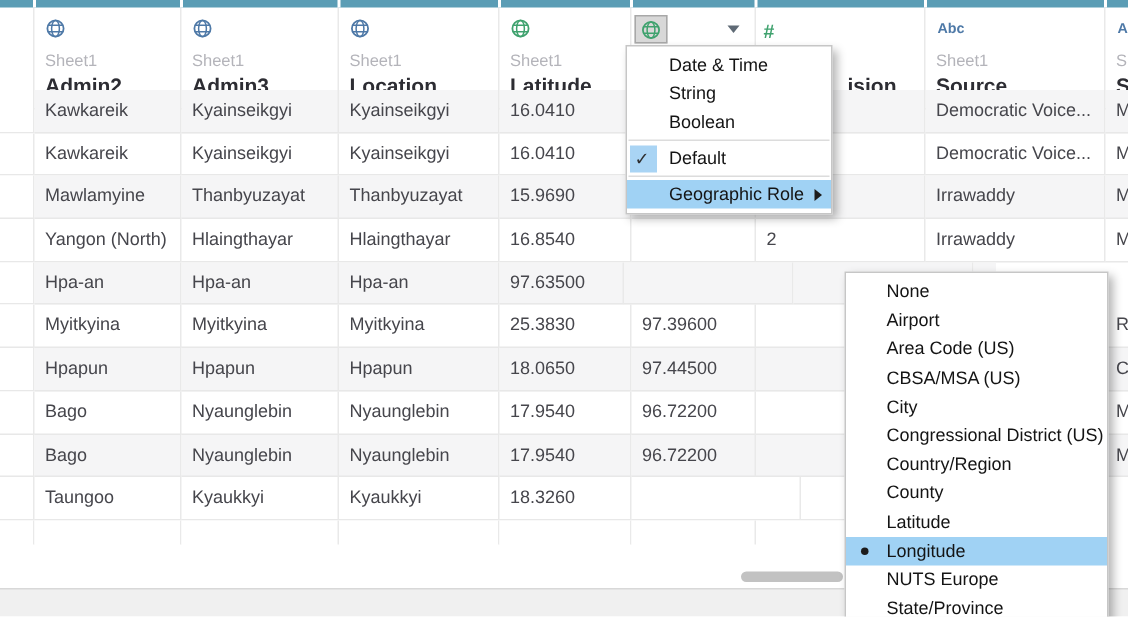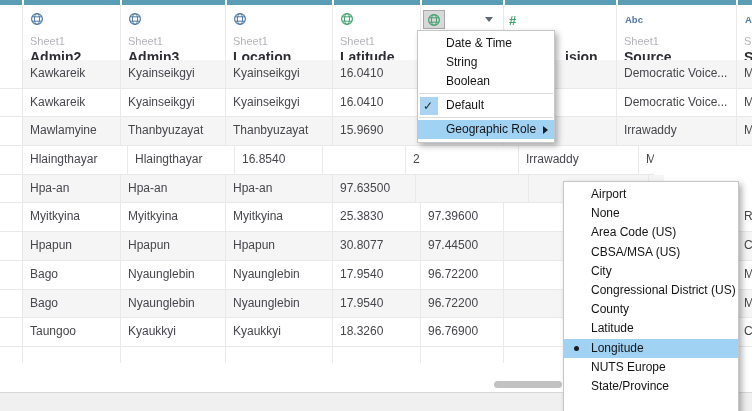--- a/index.html
+++ b/index.html
@@ -168,20 +168,21 @@
         <div class="cell" style="width: 105px;">Thanbyuzayat</div>
         <div class="cell" style="width: 107px;">Thanbyuzayat</div>
         <div class="cell num" style="width: 88px;">15.9690</div>
         <div class="cell num" style="width: 83px;"></div>
         <div class="cell num" style="width: 113px;">2</div>
         <div class="cell" style="width: 120px;">Irrawaddy</div>
         <div class="cell" style="width: 15px;">M</div>
       </div>
       <div class="row">
         <div class="cell gutter" style="width: 23px;"></div>
+        <div class="cell" style="width: 98px;">Yangon (North)</div>
         <div class="cell" style="width: 105px;">Hlaingthayar</div>
         <div class="cell" style="width: 107px;">Hlaingthayar</div>
         <div class="cell num" style="width: 88px;">16.8540</div>
         <div class="cell num" style="width: 83px;"></div>
         <div class="cell num" style="width: 113px;">2</div>
         <div class="cell" style="width: 120px;">Irrawaddy</div>
         <div class="cell" style="width: 15px;">M</div>
       </div>
       <div class="row stripe">
         <div class="cell gutter" style="width: 23px;"></div>
@@ -202,21 +203,21 @@
         <div class="cell num" style="width: 83px;">97.39600</div>
         <div class="cell num" style="width: 113px;"></div>
         <div class="cell" style="width: 120px;"></div>
         <div class="cell" style="width: 15px;">R</div>
       </div>
       <div class="row stripe">
         <div class="cell gutter" style="width: 23px;"></div>
         <div class="cell" style="width: 98px;">Hpapun</div>
         <div class="cell" style="width: 105px;">Hpapun</div>
         <div class="cell" style="width: 107px;">Hpapun</div>
-        <div class="cell num" style="width: 88px;">30.8077</div>
+        <div class="cell num" style="width: 88px;">18.0650</div>
         <div class="cell num" style="width: 83px;">97.44500</div>
         <div class="cell num" style="width: 113px;"></div>
         <div class="cell" style="width: 120px;"></div>
         <div class="cell" style="width: 15px;">C</div>
       </div>
       <div class="row">
         <div class="cell gutter" style="width: 23px;"></div>
         <div class="cell" style="width: 98px;">Bago</div>
         <div class="cell" style="width: 105px;">Nyaunglebin</div>
         <div class="cell" style="width: 107px;">Nyaunglebin</div>
@@ -236,21 +237,20 @@
         <div class="cell num" style="width: 113px;"></div>
         <div class="cell" style="width: 120px;"></div>
         <div class="cell" style="width: 15px;">M</div>
       </div>
       <div class="row">
         <div class="cell gutter" style="width: 23px;"></div>
         <div class="cell" style="width: 98px;">Taungoo</div>
         <div class="cell" style="width: 105px;">Kyaukkyi</div>
         <div class="cell" style="width: 107px;">Kyaukkyi</div>
         <div class="cell num" style="width: 88px;">18.3260</div>
-        <div class="cell num" style="width: 83px;">96.76900</div>
         <div class="cell num" style="width: 113px;"></div>
         <div class="cell" style="width: 120px;"></div>
         <div class="cell" style="width: 15px;">C</div>
       </div>
       <div class="row" id="empty-band" style="height: 16px;">
         <div class="cell gutter" style="width: 23px;"></div>
         <div class="cell" style="width: 98px;"></div>
         <div class="cell" style="width: 105px;"></div>
         <div class="cell" style="width: 107px;"></div>
         <div class="cell" style="width: 88px;"></div>
@@ -284,36 +284,39 @@
       </div>
       <div class="msep"></div>
       <div class="mitem hl">
         <span class="igutter"></span>
         <span class="mlabel">Geographic Role</span>
         <span class="caret-right"></span>
       </div>
     </div>
   <div id="geo-submenu" class="menu">
       <div class="smitem">
+        <span class="mlabel">None</span>
+      </div>
+      <div class="smitem">
         <span class="mlabel">Airport</span>
       </div>
       <div class="smitem">
-        <span class="mlabel">None</span>
-      </div>
-      <div class="smitem">
         <span class="mlabel">Area Code (US)</span>
       </div>
       <div class="smitem">
         <span class="mlabel">CBSA/MSA (US)</span>
       </div>
       <div class="smitem">
         <span class="mlabel">City</span>
       </div>
       <div class="smitem">
         <span class="mlabel">Congressional District (US)</span>
+      </div>
+      <div class="smitem">
+        <span class="mlabel">Country/Region</span>
       </div>
       <div class="smitem">
         <span class="mlabel">County</span>
       </div>
       <div class="smitem">
         <span class="mlabel">Latitude</span>
       </div>
       <div class="smitem hl">
         <span class="sbullet"></span>
         <span class="mlabel">Longitude</span>

